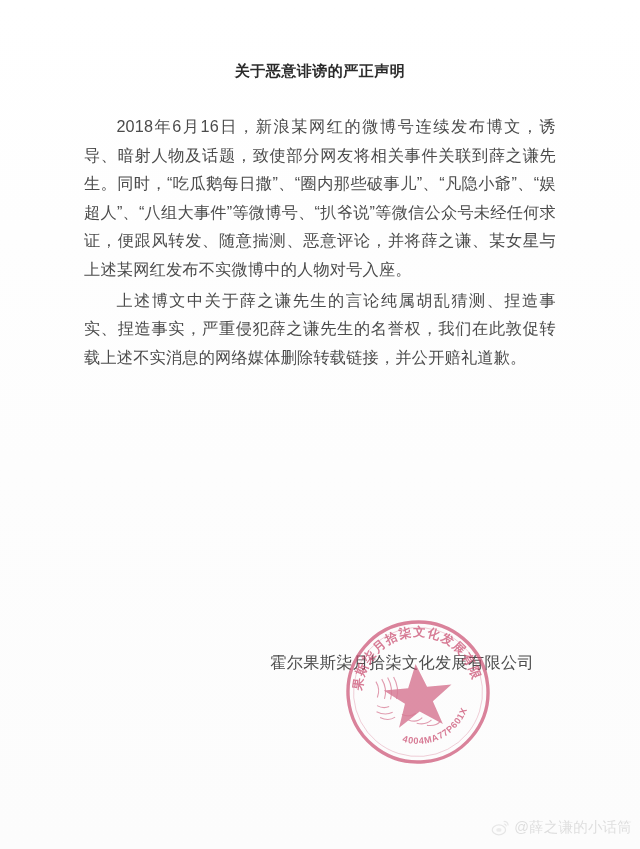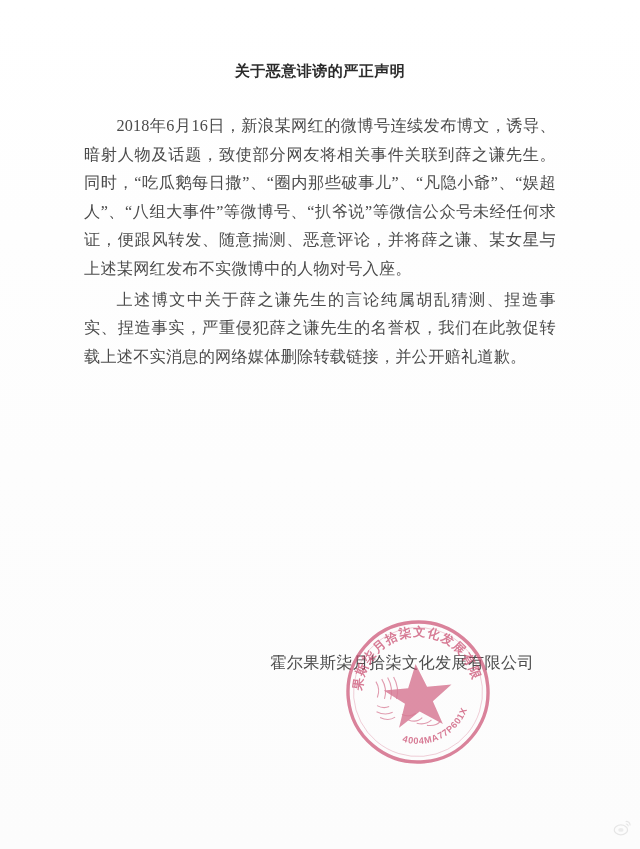--- a/index.html
+++ b/index.html
@@ -44,21 +44,21 @@
   }
   .para {
     margin: 0 0 2px 0;
     font-size: 16.2px;
     line-height: 28.6px;
     color: #4b4b4b;
     text-indent: 2em;
     text-align: justify;
     text-justify: inter-character;
     letter-spacing: 0.2px;
-    font-family: Liberation Serif, serif;
+    font-family: Liberation Sans, sans-serif;
   }
   .signature-block {
     position: absolute;
     left: 84px;
     top: 650px;
     width: 472px;
     text-align: right;
   }
   .company {
     font-size: 16.2px;
@@ -155,14 +155,15 @@
 
   <div class="watermark">
     <span class="wm-logo">
       <svg viewBox="0 0 24 24" width="19" height="19" aria-hidden="true">
         <ellipse cx="10" cy="15" rx="8.4" ry="6.2" fill="none" stroke="#b4b4b4" stroke-width="1.6"></ellipse>
         <ellipse cx="10" cy="15" rx="3.4" ry="2.4" fill="#c6c6c6"></ellipse>
         <path d="M16.5 4.2 q4.6 0.2 5.1 4.6" fill="none" stroke="#b4b4b4" stroke-width="1.5" stroke-linecap="round"></path>
         <path d="M16.8 7.6 q2.2 0.2 2.4 2.3" fill="none" stroke="#b4b4b4" stroke-width="1.4" stroke-linecap="round"></path>
       </svg>
     </span>
+    <span class="wm-text">@薛之谦的小话筒</span>
   </div>
 </div>
 
 </body></html>

